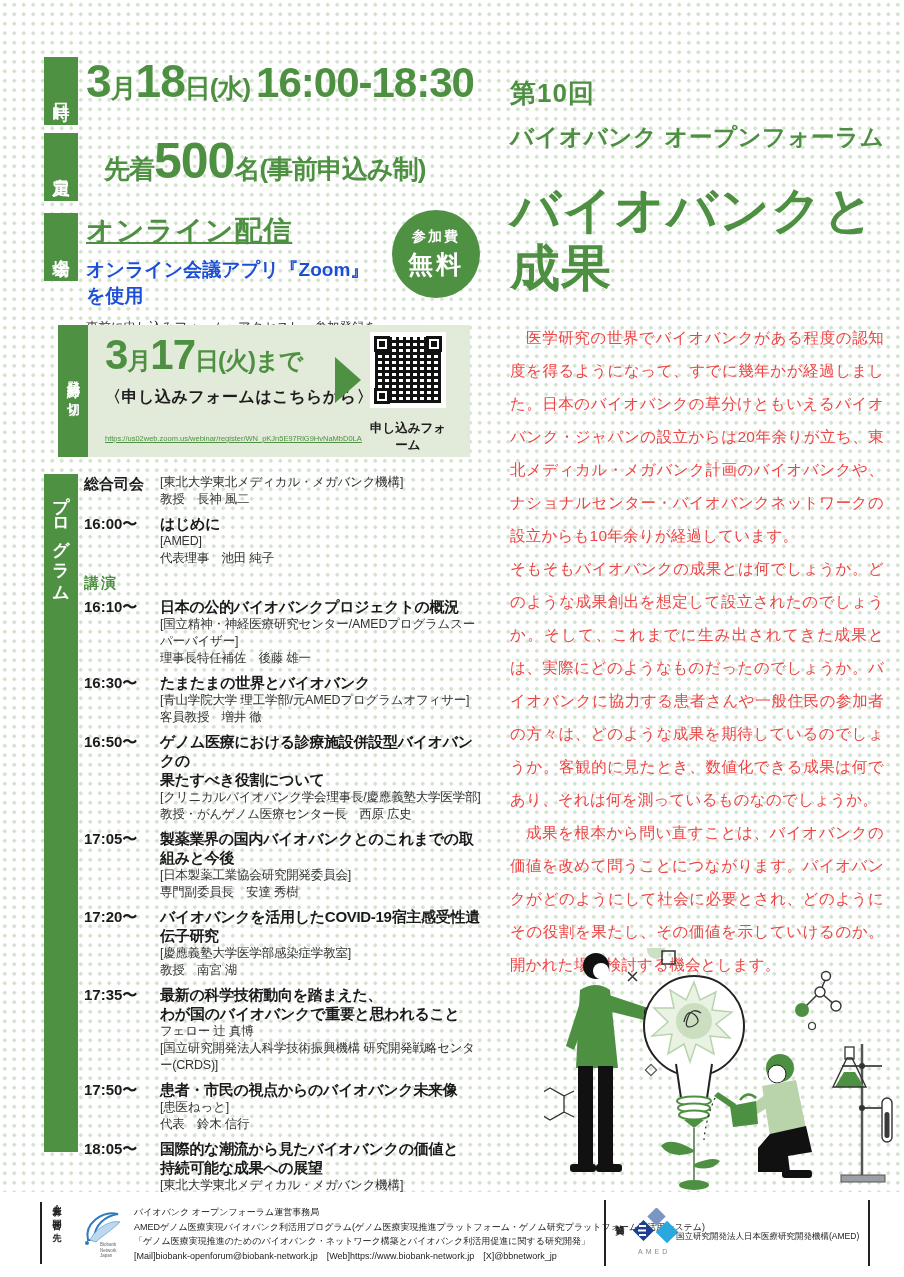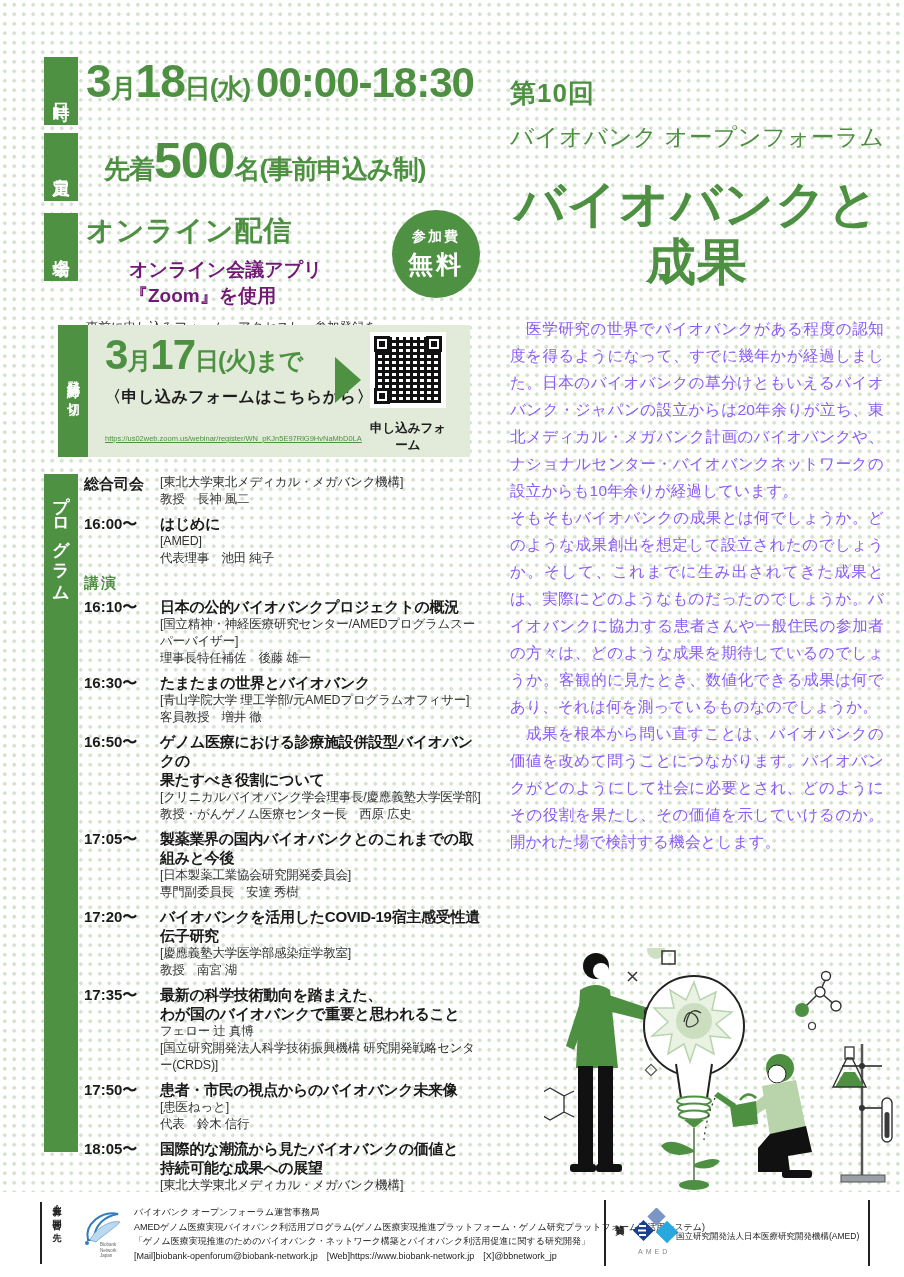--- a/index.html
+++ b/index.html
@@ -11,22 +11,22 @@
   .abs{position:absolute;}
   
   .chip{position:absolute;width:34px;height:68px;background:#4f9143;color:#fff;
     display:flex;align-items:center;justify-content:center;
     writing-mode:vertical-rl;text-orientation:upright;font-weight:bold;font-size:17px;letter-spacing:2px;}
   
   .bigline{white-space:nowrap;font-weight:800;color:#4e9042;display:flex;align-items:baseline;}
   .bigline .big{font-size:46px;letter-spacing:-1px;}
   .bigline .mid{font-size:26px;letter-spacing:-1px;}
   
-  .venue-main{font-size:28px;font-weight:800;color:#4e9042;letter-spacing:1px;}
-  .venue-sub{font-size:19px;font-weight:800;color:#701a75;margin-top:7px;margin-left:43px;}
+  .venue-main{font-size:28px;font-weight:800;color:#4e9042;letter-spacing:1px;text-decoration:underline;}
+  .venue-sub{font-size:19px;font-weight:800;color:#1d4ed8;margin-top:7px;}
   .venue-note{font-size:12.5px;line-height:19px;color:#333;margin-top:9px;}
   
   .fee{position:absolute;left:392px;top:210px;width:88px;height:88px;border-radius:50%;
     background:#4f9143;color:#ffffff;display:flex;flex-direction:column;align-items:center;justify-content:center;}
   .fee .l1{font-size:14px;font-weight:bold;letter-spacing:2px;}
   .fee .l2{font-size:25px;font-weight:800;letter-spacing:3px;margin-top:2px;}
   
   .reg-bar{position:absolute;left:58px;top:325px;width:30px;height:132px;background:#4f9143;color:#fff;
     display:flex;align-items:center;justify-content:center;writing-mode:vertical-rl;text-orientation:upright;
     font-size:13px;font-weight:bold;letter-spacing:2px;}
@@ -52,24 +52,24 @@
     font-size:17px;font-weight:bold;letter-spacing:3px;}
   .prog-list{position:absolute;left:84px;top:474px;width:400px;}
   .prog-item{display:grid;grid-template-columns:76px 1fr;margin-bottom:6px;}
   .prog-time{font-size:15px;font-weight:800;color:#1a1a1a;line-height:19px;}
   .prog-title{font-size:15px;font-weight:800;color:#1a1a1a;line-height:19px;letter-spacing:-0.3px;}
   .prog-meta{font-size:12.5px;color:#333;line-height:17px;letter-spacing:-0.2px;}
   .lecture{font-size:15px;font-weight:800;color:#4e9042;line-height:20px;margin:2px 0 4px 0;letter-spacing:2px;}
   
   .right-col{position:absolute;left:510px;top:76px;width:374px;}
   .forum-no{font-size:26px;font-weight:800;color:#4e9042;letter-spacing:1px;}
-  .forum-name{font-size:23.5px;font-weight:400;color:#4e9042;margin-top:10px;letter-spacing:0.5px;white-space:nowrap;}
-  .main-title{margin-top:22px;text-align:center;font-size:50px;line-height:58px;font-weight:800;color:#4e9042;letter-spacing:1px;}
+  .forum-name{font-size:23.5px;font-weight:700;color:#4e9042;margin-top:10px;letter-spacing:0.5px;white-space:nowrap;}
+  .main-title{margin-top:28px;text-align:left;font-size:50px;line-height:58px;font-weight:800;color:#4e9042;letter-spacing:1px;}
   .body-text{margin-top:24px;}
-  .para{font-size:15.5px;line-height:27px;text-align:justify;color:#8b5cf6;letter-spacing:0.2px;}
+  .para{font-size:15.5px;line-height:33px;text-align:justify;color:#ef4444;letter-spacing:0.2px;}
   
   .footer{position:absolute;left:0;top:1192px;width:904px;height:85px;background:#fff;font-size:9px;color:#222;}
   .vrule{position:absolute;width:2px;background:#222;}
   .vlabel{position:absolute;writing-mode:vertical-rl;text-orientation:upright;font-size:9px;font-weight:bold;letter-spacing:1px;color:#222;}
   .footer-lines{position:absolute;left:134px;top:13px;width:478px;line-height:14.5px;color:#222;}
   .footer-lines div{white-space:nowrap;}
   .sponsor-name{position:absolute;left:676px;top:39px;font-size:8.5px;white-space:nowrap;color:#222;}
 </style>
 </head>
 <body>
@@ -77,21 +77,21 @@
 <div class="poster">
   <div class="dots"></div>
 
   <div class="chip" style="left:44px;top:57px;">日時</div>
   <div class="abs bigline" style="left:86px;top:54px;">
     <span class="big">3</span>
       <span class="mid">月</span>
       <span class="big">18</span>
       <span class="mid">日</span>
       <span class="mid">(水)</span>
-      <span class="big" style="margin-left:6px;font-size:42px;">00:00-18:30</span>
+      <span class="big" style="margin-left:6px;font-size:42px;">16:00-18:30</span>
   </div>
 
   <div class="chip" style="left:44px;top:133px;">定員</div>
   <div class="abs bigline" style="left:86px;top:132px;margin-left:18px;">
     <span class="mid">先着</span>
       <span class="big" style="font-size:50px;">500</span>
       <span class="mid">名(事前申込み制)</span>
   </div>
 
   <div class="chip" style="left:44px;top:213px;">会場</div>

